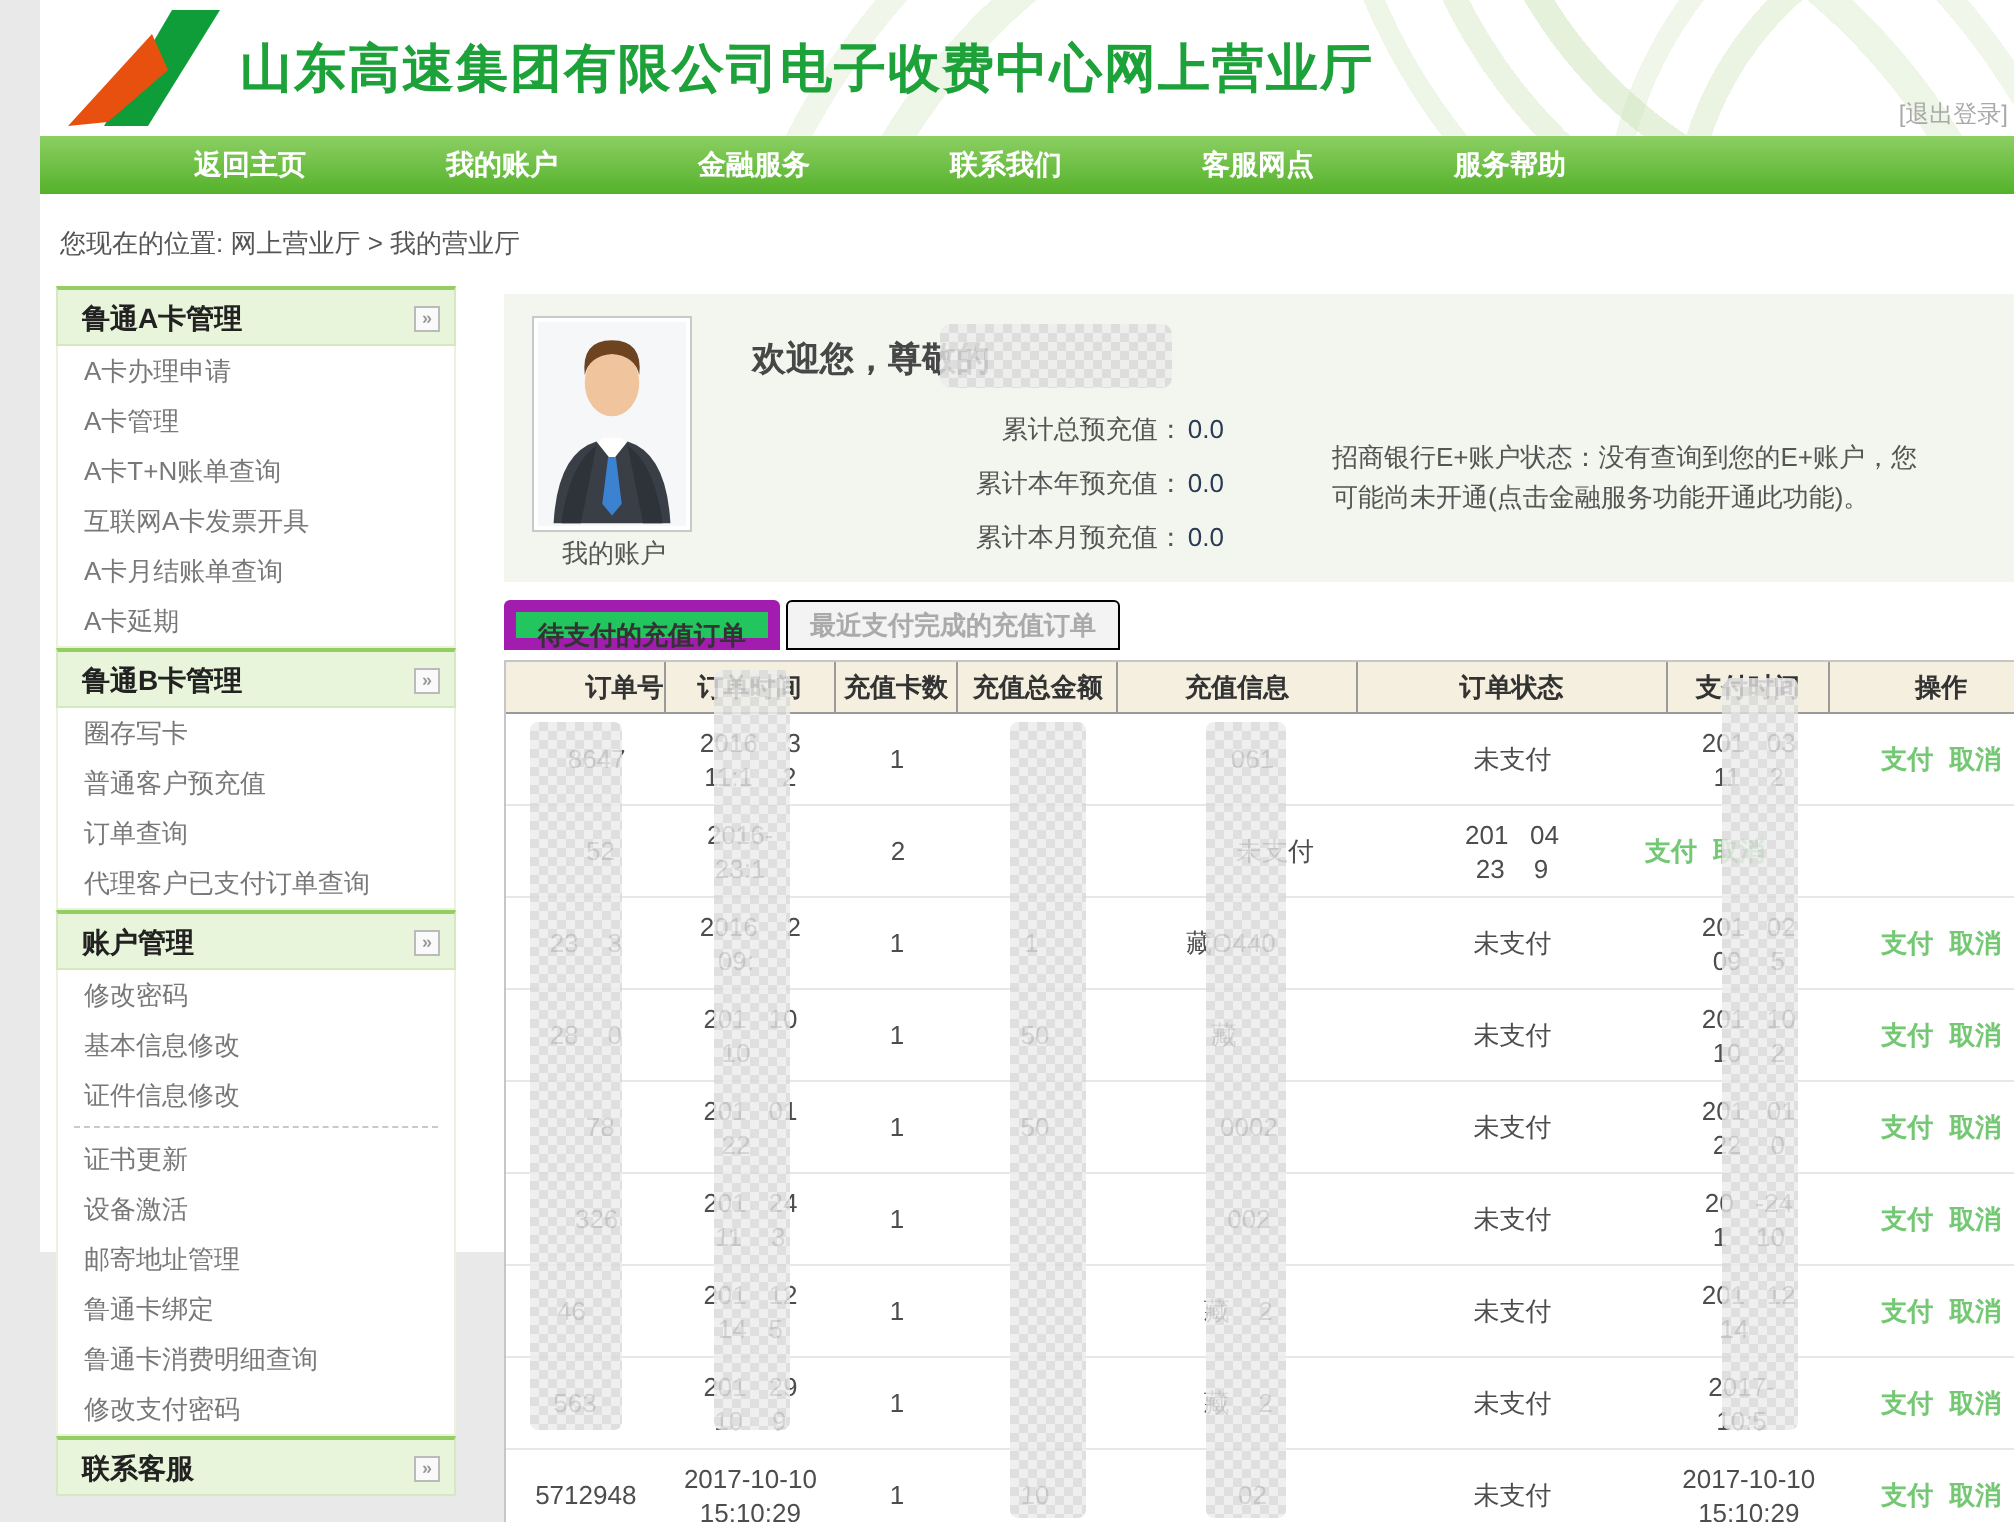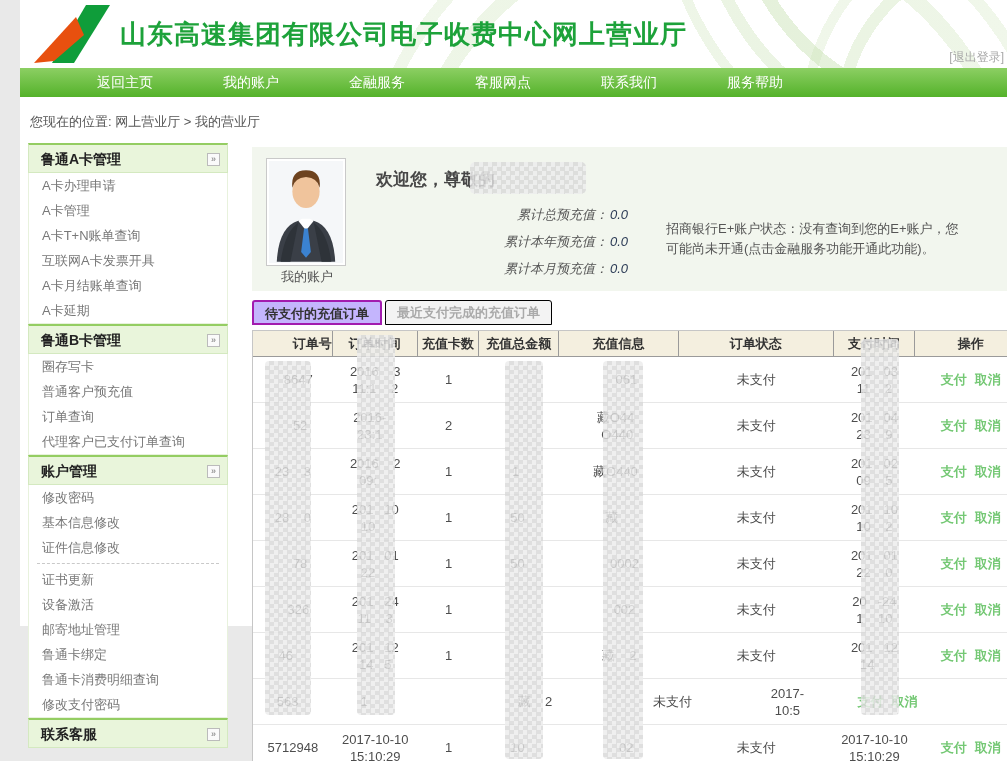--- a/index.html
+++ b/index.html
@@ -15,21 +15,21 @@
       radial-gradient(circle 260px at 100% 120px, transparent 0 160px, rgba(205,228,185,.4) 160px 172px, transparent 172px 196px, rgba(205,228,185,.3) 196px 206px, transparent 206px);
   }
   .logo { position:absolute; left:10px; top:3px; width:92px; height:62px; }
   .site-title { position:absolute; left:100px; top:17px; font-size:26px; font-weight:bold;
     color:#1da23a; letter-spacing:1px; white-space:nowrap; }
   .logout { position:absolute; right:3px; bottom:2px; font-size:12px; color:#a9a9a9; cursor:pointer;text-align:right; }
 
   
   .nav { height:29px; background:linear-gradient(#8ccf63,#54b22a); display:flex; padding-left:42px; }
   .nav-item { width:126px; text-align:center; line-height:29px; color:#fff; font-size:14px;
-    font-weight:normal; cursor:pointer; }
+    font-weight:bold; cursor:pointer; }
 
   
   .breadcrumb { padding:16px 0 0 10px; font-size:13px; color:#555; }
 
   
   .sidebar { position:absolute; left:8px; top:143px; width:200px; }
   .side-sec-h { position:relative; height:30px; line-height:28px; background:#e9f5db;
     border:1px solid #d4e9c0; border-top:2px solid #94cd62; padding-left:12px;
     font-size:14px; font-weight:bold; color:#222; cursor:pointer; }
   .side-exp { position:absolute; right:7px; top:8px; width:13px; height:13px; background:#fafafa;
@@ -43,32 +43,32 @@
 
   .welcome { position:relative; width:775px; height:144px; background:#f2f6ee; }
   .avatar-box { position:absolute; left:14px; top:11px; width:80px; height:108px; background:#fff;
     border:1px solid #c9c9c9; padding:2px; }
   .avatar-box svg { width:100%; height:100%; display:block; background:#f5f7f9; }
   .avatar-label { position:absolute; left:14px; top:121px; width:82px; text-align:center;
     font-size:13px; color:#555; }
   .greeting { position:absolute; left:124px; top:21px; font-size:17px; font-weight:bold; color:#474747; }
   .name-mask { position:absolute; left:218px; top:15px; width:116px; height:32px; border-radius:5px; }
   .pixel { background:repeating-conic-gradient(#dadada 0% 25%, #ededed 0% 50%); background-size:9px 9px; opacity:.85; }
-  .stats { position:absolute; left:148px; top:54px; width:228px;font-style:italic; }
+  .stats { position:absolute; left:132px; top:54px; width:228px; }
   .stat-row { display:flex; justify-content:flex-end; height:27px; line-height:27px; font-size:13px; }
   .stat-label { color:#555; }
   .stat-value { color:#2b3a55; margin-left:2px; }
   .bank-notice { position:absolute; left:414px; top:72px; width:300px; font-size:13px;
     line-height:20px; color:#555; }
 
   
   .tabs { margin-top:9px; display:flex; gap:3px; height:25px; }
   .tab { padding:0 11px; line-height:23px; font-size:13px; font-weight:bold; cursor:pointer;
     border-radius:3px 3px 0 0; }
-  .tab.active { background:#c4b5fd; border:2px solid #a21caf; color:#333; }
+  .tab.active { background:#22c55e; border:6px solid #a21caf; color:#333; }
   .tab.inactive { background:#f3f3f3; border:1px solid #000000; color:#aaa; }
 
   
   .tbl { position:relative; margin-top:5px; width:775px; border:1px solid #c6c6c6; border-bottom:none; background:#fff; }
   .tr { display:flex; }
   .tr.head { background:#f4efdf; border-bottom:1px solid #9a9a9a; }
   .th { height:25px; line-height:25px; text-align:center; font-size:13px; font-weight:bold;
     color:#333; border-right:1px solid #9a9a9a; }
   .th:last-child { border-right:none; }
   .tr.body { border-bottom:1px solid #e7e7e7; }
@@ -90,22 +90,22 @@
       <polygon points="4,60 46,14 54,32 24,58" fill="#e8500f"></polygon>
     </svg>
     <div class="site-title">山东高速集团有限公司电子收费中心网上营业厅</div>
     <div class="logout">[退出登录]</div>
   </div>
 
   <div class="nav">
       <div class="nav-item">返回主页</div>
       <div class="nav-item">我的账户</div>
       <div class="nav-item">金融服务</div>
+      <div class="nav-item">联系我们</div>
       <div class="nav-item">客服网点</div>
-      <div class="nav-item">联系我们</div>
       <div class="nav-item">服务帮助</div>
     </div>
 
   <div class="breadcrumb">您现在的位置: 网上营业厅 &gt; 我的营业厅</div>
 
   <div class="sidebar">
       <div class="side-sec-h"><span>鲁通A卡管理</span><span class="side-exp">»</span></div>
       <div class="side-items">
         <div class="side-item">A卡办理申请</div>
         <div class="side-item">A卡管理</div>
@@ -199,22 +199,20 @@
             <div class="td c6">201&nbsp;&nbsp;&nbsp;03
 11&nbsp;&nbsp;&nbsp;&nbsp;2</div>
             <div class="td c7"><span class="op-link">支付</span><span class="op-link">取消</span></div>
           </div>
           <div class="tr body">
             <div class="td c0">&nbsp;&nbsp;&nbsp;&nbsp;52</div>
             <div class="td c1">2016-&nbsp;&nbsp;&nbsp;
 23:1&nbsp;&nbsp;&nbsp;</div>
             <div class="td c2">2</div>
             <div class="td c3">&nbsp;</div>
-            <div class="td c4">藏O44&nbsp;&nbsp;
-O440&nbsp;</div>
             <div class="td c5">未支付</div>
             <div class="td c6">201&nbsp;&nbsp;&nbsp;04
 23&nbsp;&nbsp;&nbsp;&nbsp;9</div>
             <div class="td c7"><span class="op-link">支付</span><span class="op-link">取消</span></div>
           </div>
           <div class="tr body">
             <div class="td c0">23&nbsp;&nbsp;&nbsp;&nbsp;3</div>
             <div class="td c1">2016&nbsp;&nbsp;&nbsp;&nbsp;2
 09:&nbsp;&nbsp;&nbsp;&nbsp;</div>
             <div class="td c2">1</div>
@@ -268,20 +266,22 @@
             <div class="td c2">1</div>
             <div class="td c3">&nbsp;</div>
             <div class="td c4">藏&nbsp;&nbsp;&nbsp;&nbsp;2</div>
             <div class="td c5">未支付</div>
             <div class="td c6">201&nbsp;&nbsp;&nbsp;12
 14&nbsp;&nbsp;&nbsp;&nbsp;</div>
             <div class="td c7"><span class="op-link">支付</span><span class="op-link">取消</span></div>
           </div>
           <div class="tr body">
             <div class="td c0">563&nbsp;&nbsp;&nbsp;</div>
+            <div class="td c1">201&nbsp;&nbsp;&nbsp;29
+10&nbsp;&nbsp;&nbsp;&nbsp;9</div>
             <div class="td c2">1</div>
             <div class="td c3">&nbsp;</div>
             <div class="td c4">藏&nbsp;&nbsp;&nbsp;&nbsp;2</div>
             <div class="td c5">未支付</div>
             <div class="td c6">2017-&nbsp;&nbsp;
 10:5&nbsp;&nbsp;</div>
             <div class="td c7"><span class="op-link">支付</span><span class="op-link">取消</span></div>
           </div>
           <div class="tr body">
             <div class="td c0">5712948</div>

